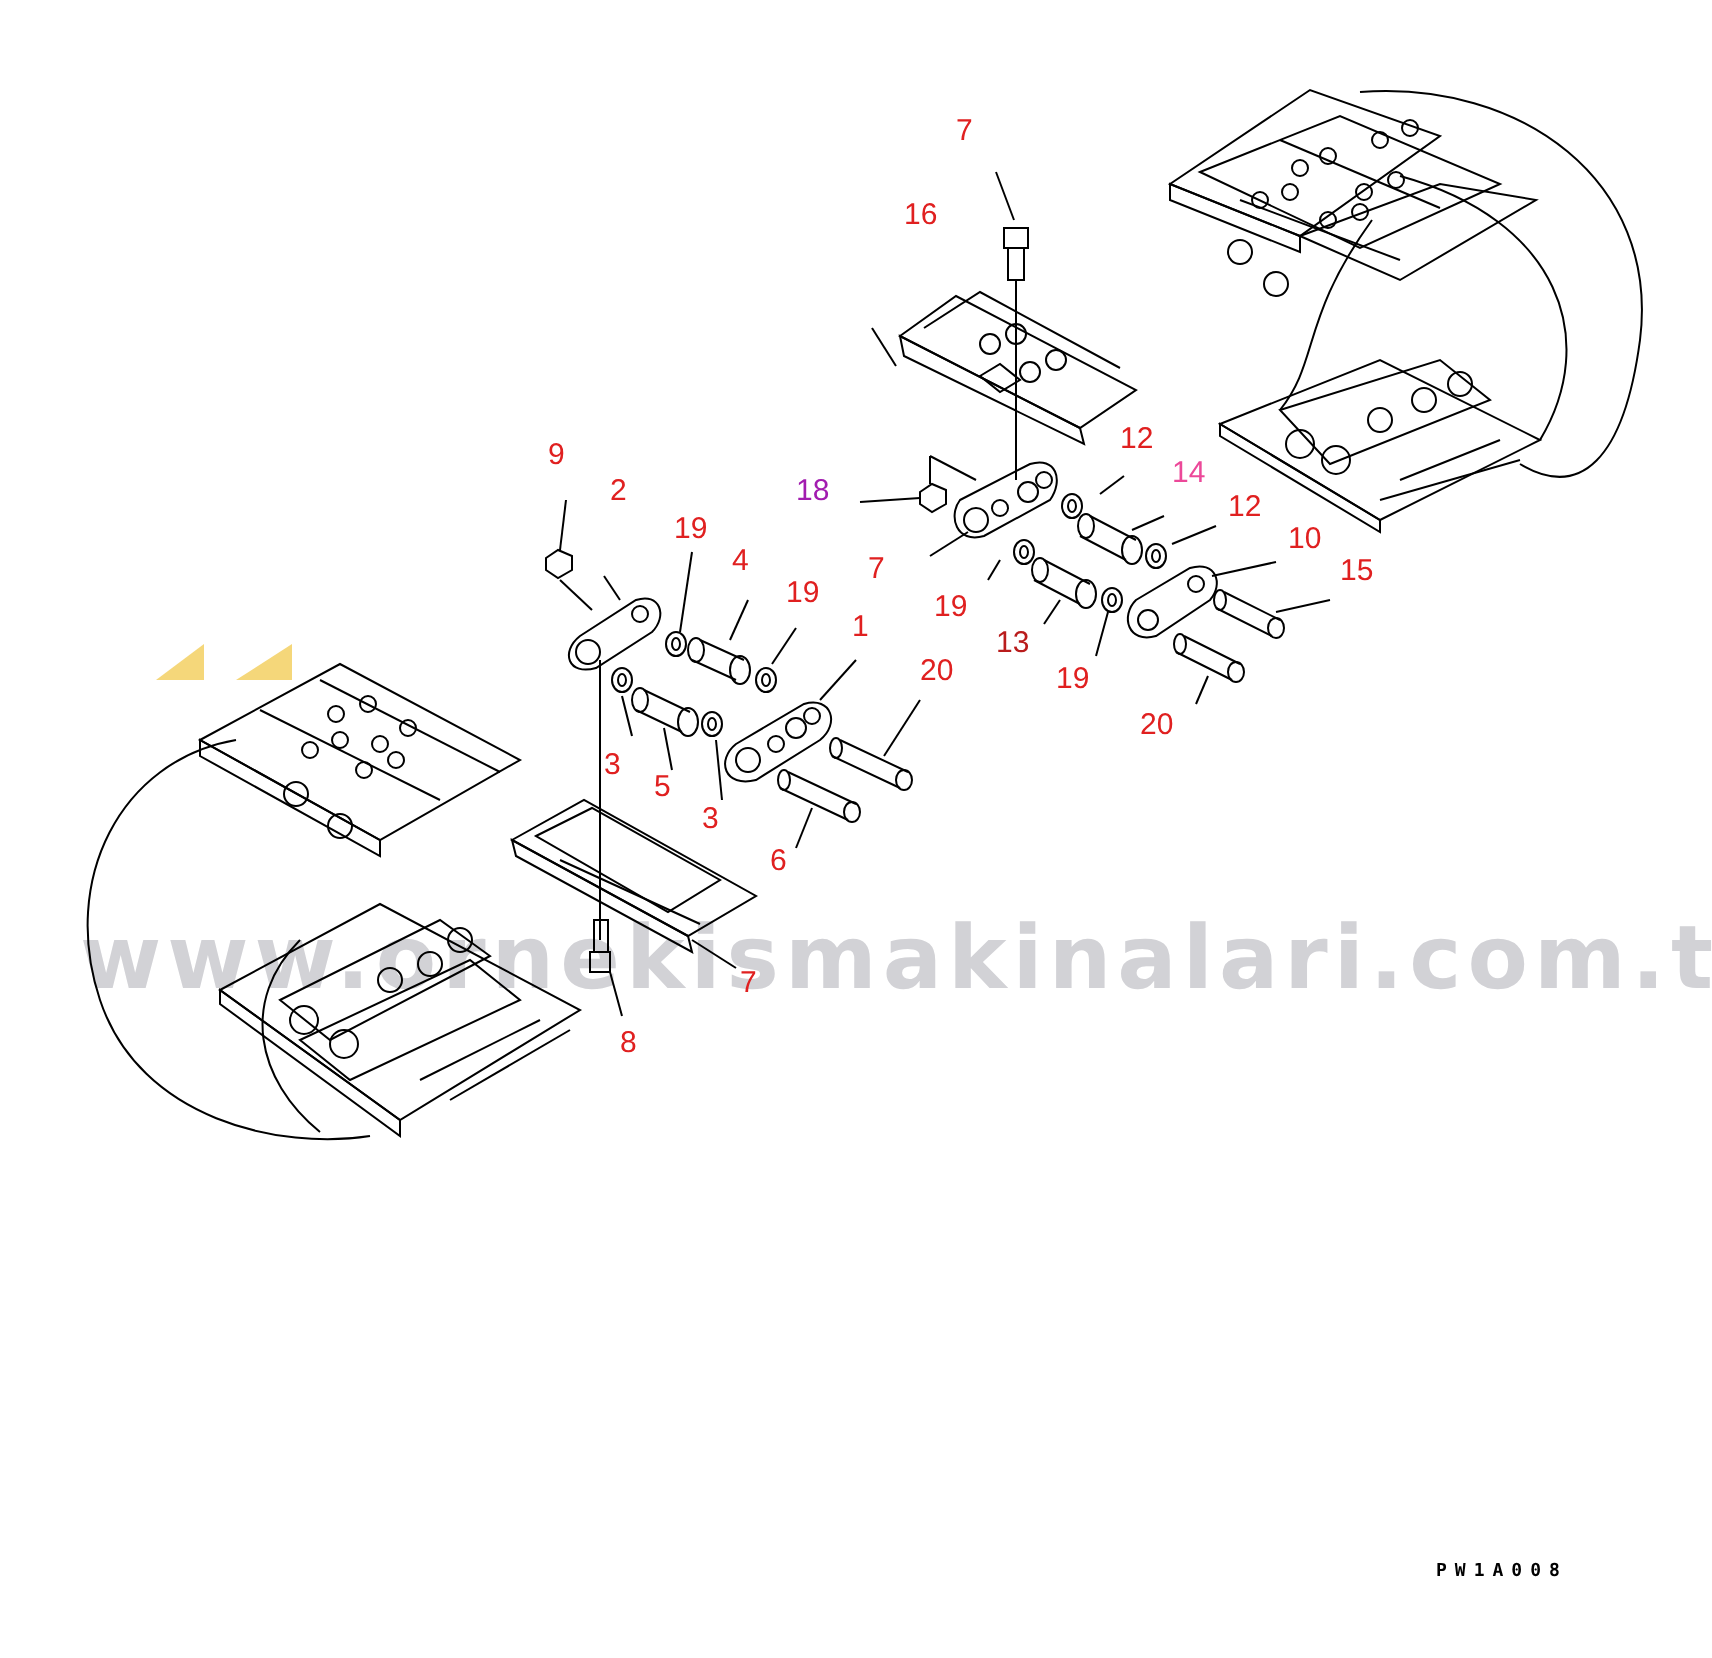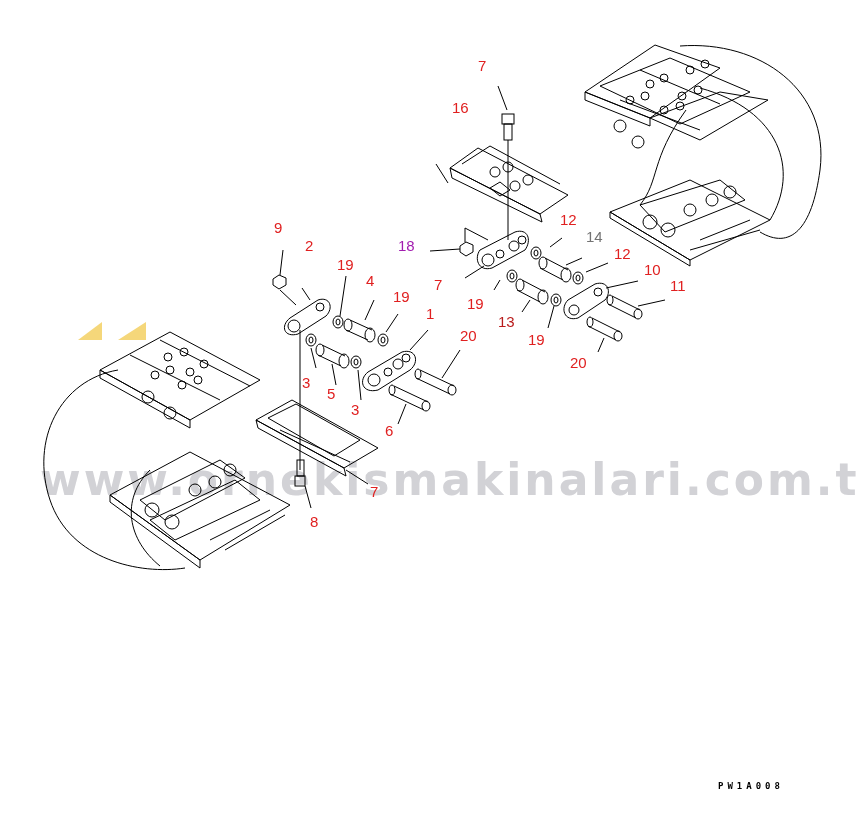--- a/index.html
+++ b/index.html
@@ -230,29 +230,29 @@
       <path d="M268,418 L296,404 L360,440 L334,456 Z"></path>
       <line x1="280" y1="430" x2="350" y2="462"></line>
       <line x1="346" y1="470" x2="368" y2="484"></line>
     </g>
   </svg>
 
   <div id="callouts">
       <div class="callout" style="left: 478px; top: 58px; color: rgb(224, 32, 32);">7</div>
       <div class="callout" style="left: 420px; top: 100px; color: rgb(224, 32, 32); margin-left: 32px;">16</div>
       <div class="callout" style="left: 560px; top: 212px; color: rgb(224, 32, 32);">12</div>
-      <div class="callout" style="left: 586px; top: 229px; color: #737373;">14</div>
+      <div class="callout" style="left: 586px; top: 229px; color: #ec4899;">14</div>
       <div class="callout" style="left: 398px; top: 238px; color: #a21caf;">18</div>
       <div class="callout" style="left: 614px; top: 246px; color: rgb(224, 32, 32);">12</div>
       <div class="callout" style="left: 274px; top: 220px; color: rgb(224, 32, 32);">9</div>
       <div class="callout" style="left: 305px; top: 238px; color: rgb(224, 32, 32);">2</div>
       <div class="callout" style="left: 644px; top: 262px; color: rgb(224, 32, 32);">10</div>
       <div class="callout" style="left: 337px; top: 257px; color: rgb(224, 32, 32);">19</div>
       <div class="callout" style="left: 434px; top: 277px; color: rgb(224, 32, 32);">7</div>
-      <div class="callout" style="left: 670px; top: 278px; color: rgb(224, 32, 32);">11</div>
+      <div class="callout" style="left: 670px; top: 278px; color: rgb(224, 32, 32);">15</div>
       <div class="callout" style="left: 366px; top: 273px; color: rgb(224, 32, 32);">4</div>
       <div class="callout" style="left: 393px; top: 289px; color: rgb(224, 32, 32);">19</div>
       <div class="callout" style="left: 467px; top: 296px; color: rgb(224, 32, 32);">19</div>
       <div class="callout" style="left: 498px; top: 314px; color: #b91c1c;">13</div>
       <div class="callout" style="left: 426px; top: 306px; color: rgb(224, 32, 32);">1</div>
       <div class="callout" style="left: 528px; top: 332px; color: rgb(224, 32, 32);">19</div>
       <div class="callout" style="left: 460px; top: 328px; color: rgb(224, 32, 32);">20</div>
       <div class="callout" style="left: 570px; top: 355px; color: rgb(224, 32, 32);">20</div>
       <div class="callout" style="left: 302px; top: 375px; color: rgb(224, 32, 32);">3</div>
       <div class="callout" style="left: 327px; top: 386px; color: rgb(224, 32, 32);">5</div>

